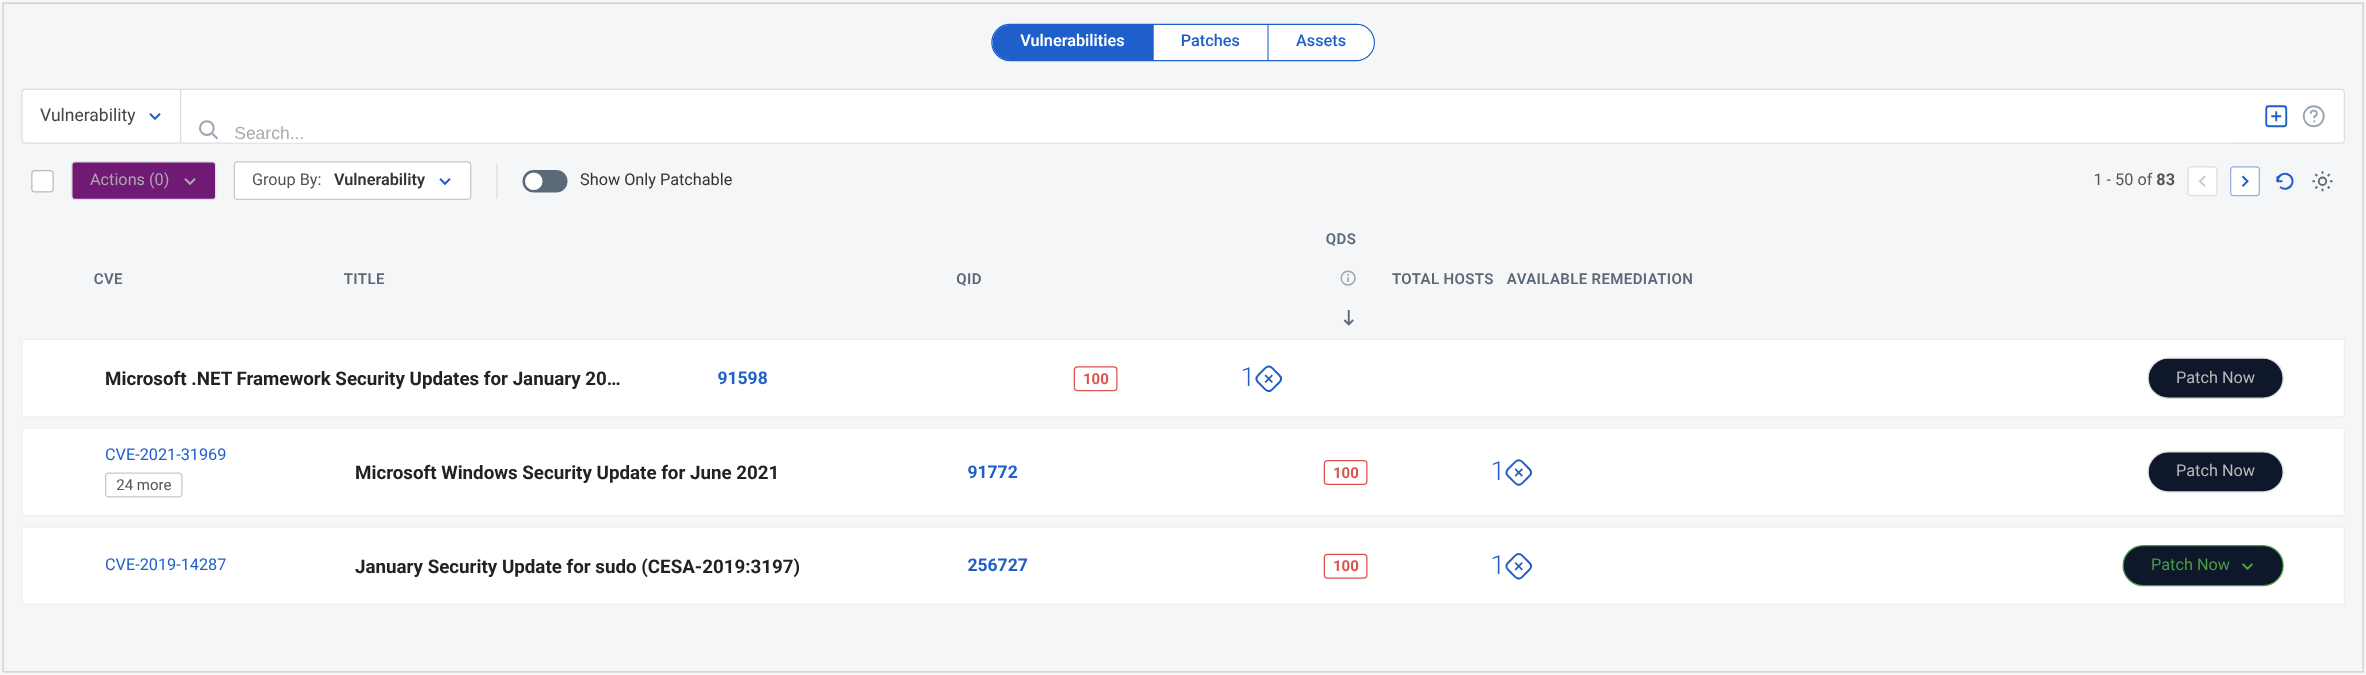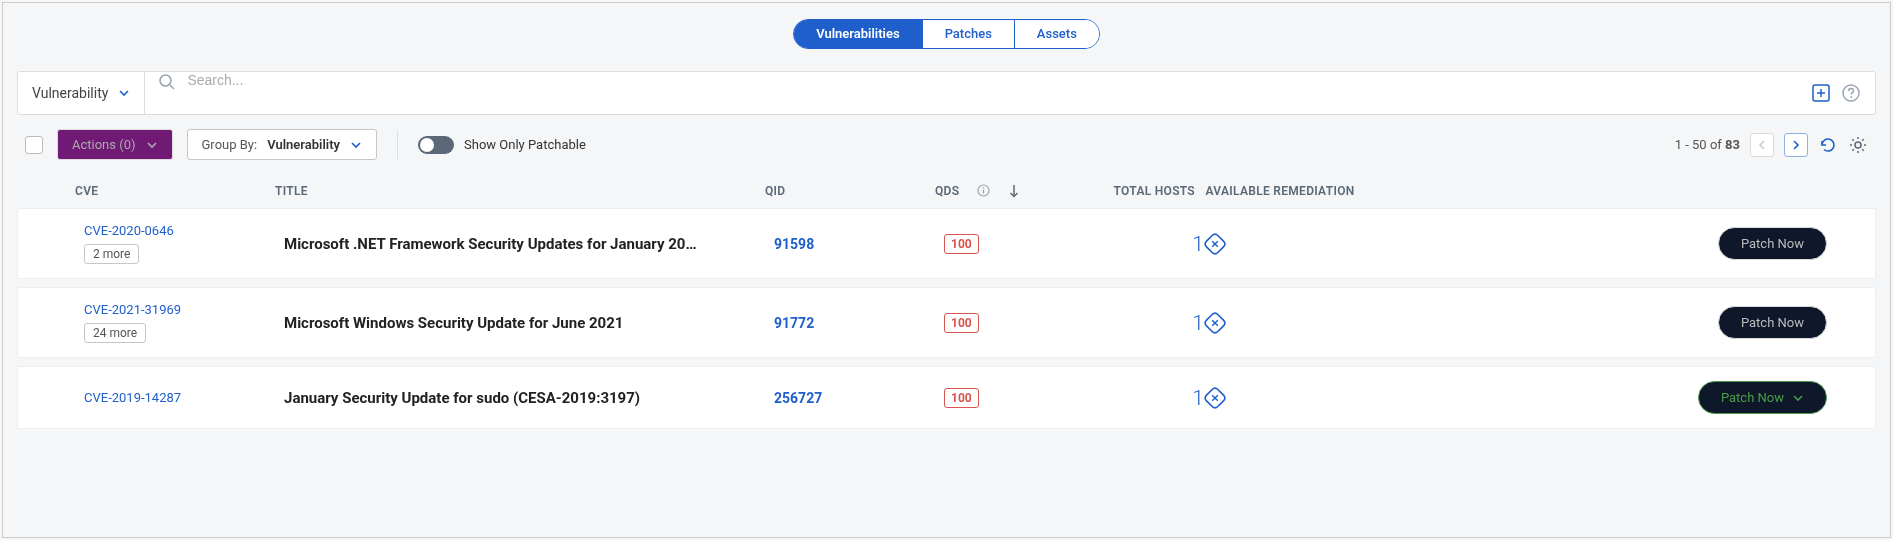--- a/index.html
+++ b/index.html
@@ -64,21 +64,21 @@
   align-items: center;
   gap: 10px;
   padding: 0 14px;
   border-right: 1px solid #ddd;
   cursor: pointer;
   color: #444;
   font-size: 14px;
 }
 .search-box {
   display: flex;
-  align-items: flex-start;
+  align-items: flex-end;
   flex: 1;
   padding: 0 12px;
   gap: 10px;
 }
 .search-box input {
   border: none;
   outline: none;
   flex: 1;
   font-size: 14px;
   color: #444;
@@ -138,21 +138,21 @@
   align-items: center;
   color: #5a6877;
   font-size: 12px;
   font-weight: 600;
   letter-spacing: 0.3px;
 }
 .col-cb { width: 50px; }
 .col-cve { width: 200px; }
 .col-title { width: 490px; }
 .col-qid { width: 170px; }
-.col-qds { width: 150px; display: flex; align-items: flex-start; gap: 18px; }
+.col-qds { width: 150px; display: flex; align-items: flex-end; gap: 18px; flex-direction: column; }
 .col-hosts { width: 110px; text-align: right; }
 .col-remed { width: 170px; text-align: center; }
 .col-act { flex: 1; display: flex; justify-content: flex-end; padding-right: 40px; }
 
 
 .row {
   display: flex;
   align-items: center;
   background: #fff;
   margin: 0 14px 8px 14px;
@@ -298,24 +298,20 @@
         </svg>
     </div>
     <div class="col-hosts">TOTAL HOSTS</div>
     <div class="col-remed">AVAILABLE REMEDIATION</div>
     <div class="col-act"></div>
   </div>
 
   <div id="rows">
       <div class="row">
     <div class="col-cb"></div>
-    <div class="col-cve">
-      <div class="cve-link">CVE-2020-0646</div>
-      <div class="more-badge">2 more</div>
-    </div>
     <div class="col-title">
           <div class="title-text">Microsoft .NET Framework Security Updates for January 20…</div>
         </div>
     <div class="col-qid"><span class="qid-link">91598</span></div>
     <div class="col-qds">
           <span class="qds-badge">100</span>
         </div>
     <div class="col-hosts">
           <div class="hosts-num">1</div>
         </div>

